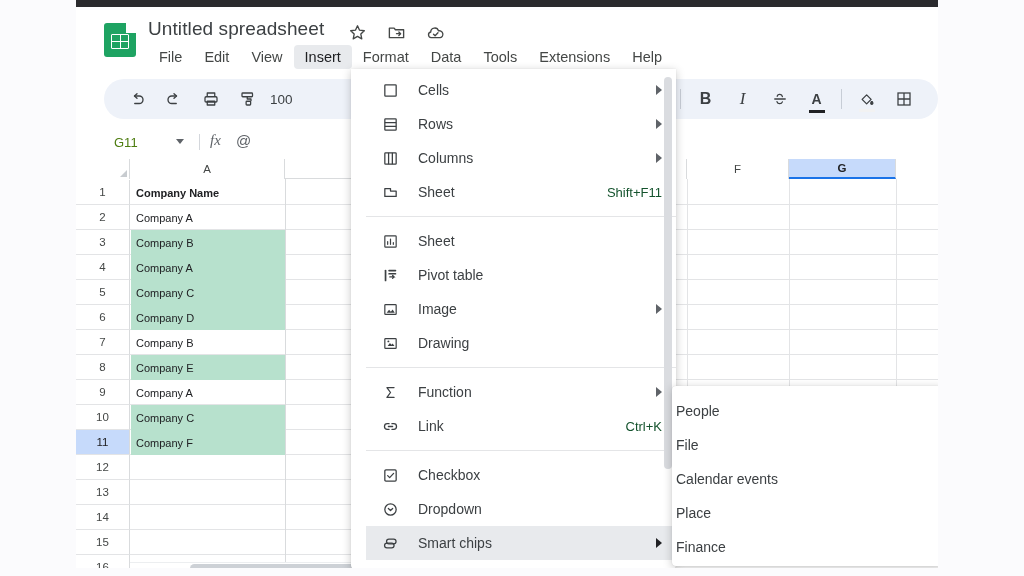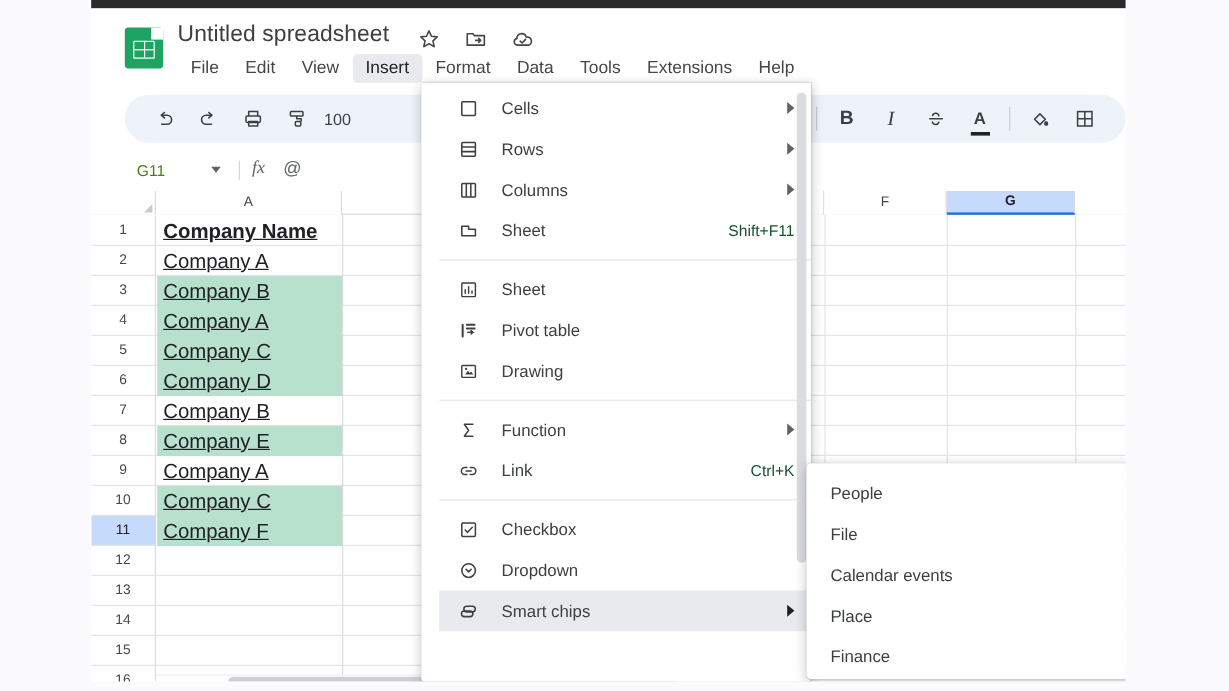--- a/index.html
+++ b/index.html
@@ -144,21 +144,21 @@
   }
   .rowhead.sel { background: #c6dafb; color: #202124; }
   .gridline-h {
     position: absolute; left: 54px; height: 1px; background: #e3e4e6;
   }
   .gridline-v {
     position: absolute; top: 20px; width: 1px; background: #e3e4e6;
   }
   .cell {
     position: absolute; height: 24px; display: flex; align-items: center;
-    font-size: 17px; color: #202124; padding-left: 5px; white-space: nowrap; text-decoration: underline;
+    font-size: 11px; color: #202124; padding-left: 5px; white-space: nowrap;
   }
   .cell.hdr { font-weight: 700; }
   .hl { position: absolute; height: 25px; background: #b7e1cd; }
 
   .selbox {
     position: absolute; border: 2px solid #1a73e8; background: transparent;
     z-index: 6;
   }
   .fillhandle {
     position: absolute; width: 9px; height: 9px; background: #1a73e8;
@@ -210,21 +210,21 @@
   }
 
   
   .submenu {
     position: absolute; left: 596px; top: 379px; width: 272px; height: 180px;
     background: #ffffff; border-radius: 4px;
     box-shadow: 0 2px 10px rgba(0,0,0,.22), 0 0 1px rgba(0,0,0,.16);
     z-index: 30; padding: 8px 0;
   }
   .srow {
-    display: flex; align-items: center; height: 34px; padding: 0 20px;
+    display: flex; align-items: center; height: 34px; padding: 0 4px;
     font-size: 14px; color: #3c4043; cursor: pointer; white-space: nowrap;
   }
 </style>
 </head>
 <body>
 
 <div id="root">
 
   <div class="topbar"></div>
 
@@ -500,20 +500,30 @@
                 <path d="M10 5h9M10 9.5h9" stroke-width="2.4"></path>
                 <path d="M11 14h6l-2-2m2 2l-2 2"></path>
               </svg>
             </span>
             <span class="mlabel">Pivot table</span>
           </div>
           <div class="mrow">
             <span class="micon">
               <svg width="17" height="17" viewBox="0 0 24 24" fill="none" stroke="#3c4043" stroke-width="1.7" stroke-linejoin="round">
                 <rect x="4" y="5" width="16" height="14" rx="1"></rect>
+                <path d="M6.5 16.5l3.5-4 2.5 2.6 2.5-3 3 4.4z" fill="#3c4043" stroke="none"></path>
+              </svg>
+            </span>
+            <span class="mlabel">Image</span>
+            <span class="marrow"></span>
+          </div>
+          <div class="mrow">
+            <span class="micon">
+              <svg width="17" height="17" viewBox="0 0 24 24" fill="none" stroke="#3c4043" stroke-width="1.7" stroke-linejoin="round">
+                <rect x="4" y="5" width="16" height="14" rx="1"></rect>
                 <path d="M8 15.5l3.2-4.2 2.2 2.6 1.6-1.8 2.6 3.4z" fill="#3c4043" stroke="none"></path>
                 <circle cx="9" cy="9" r="1.4" fill="#3c4043" stroke="none"></circle>
               </svg>
             </span>
             <span class="mlabel">Drawing</span>
           </div>
           <div class="mdiv"></div>
           <div class="mrow">
             <span class="micon">
               <svg width="17" height="17" viewBox="0 0 24 24" fill="none" stroke="#3c4043" stroke-width="1.8" stroke-linecap="round" stroke-linejoin="round">

